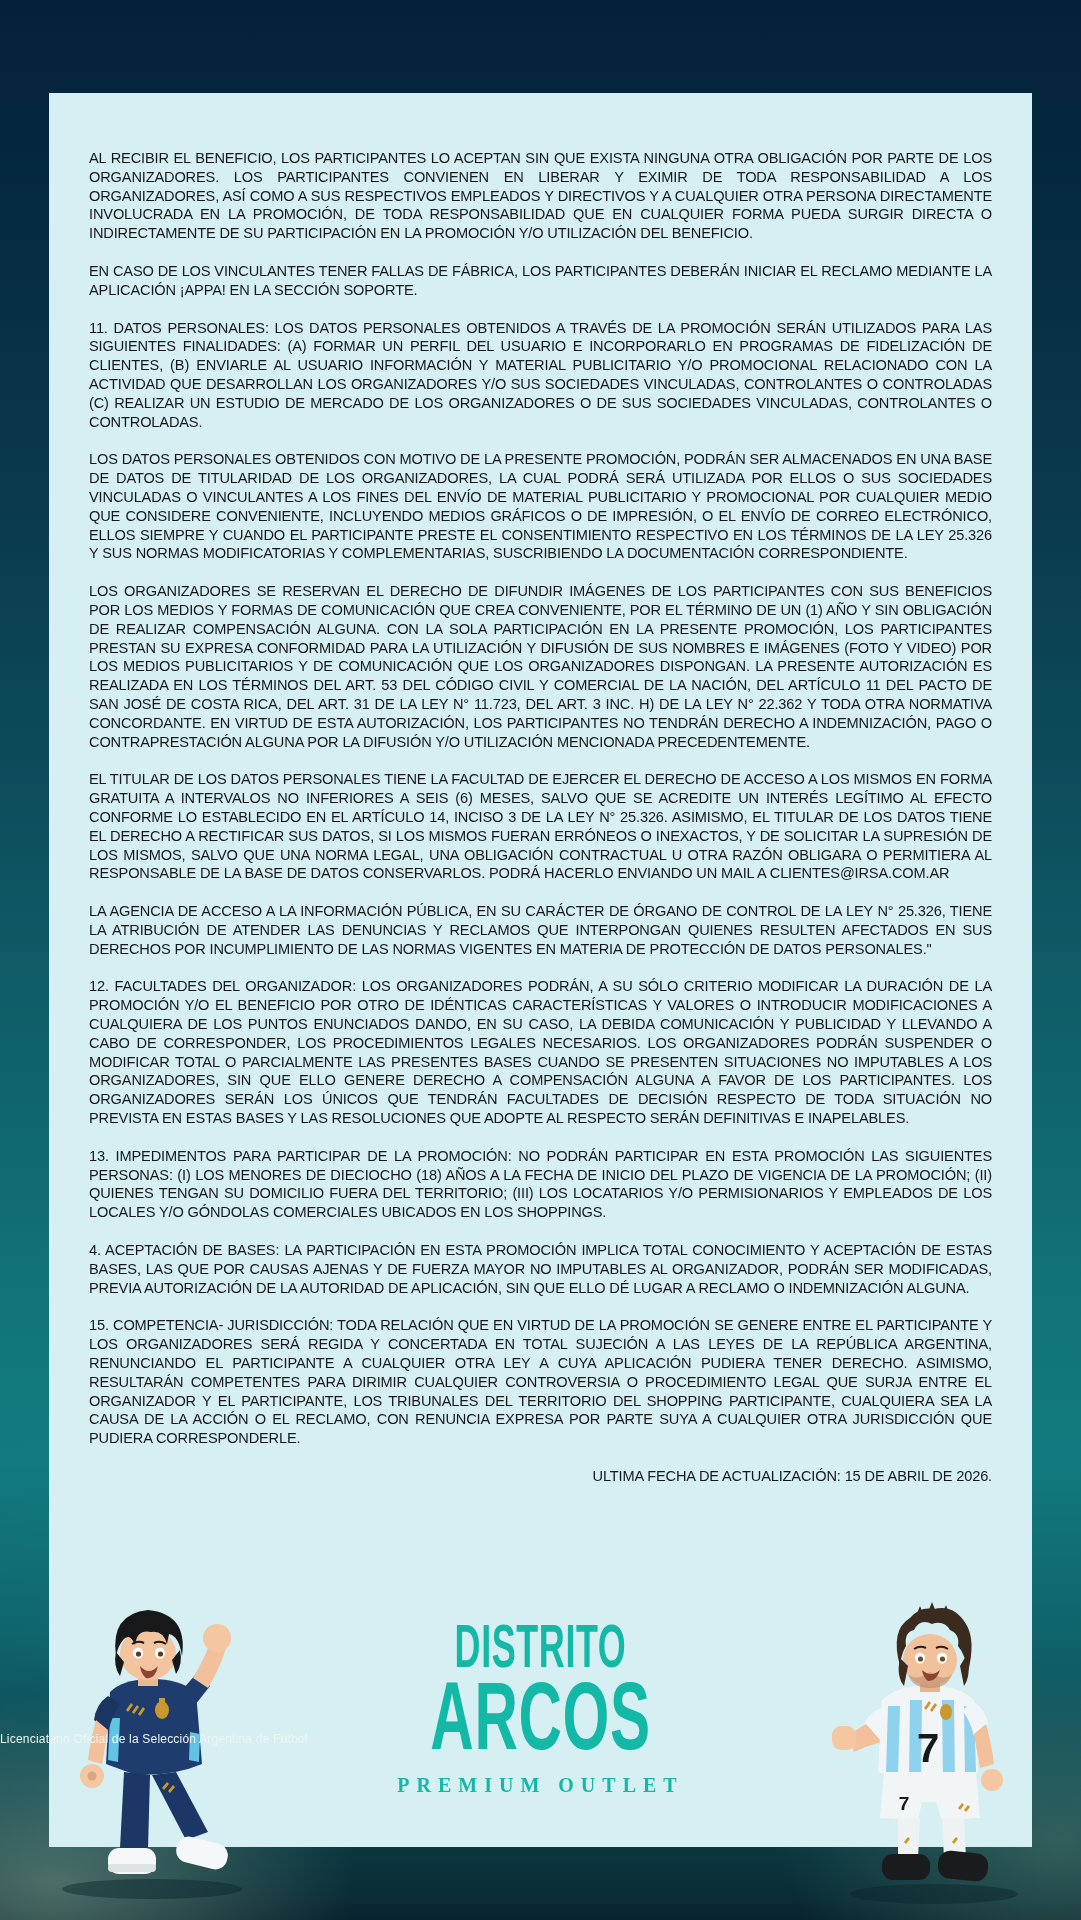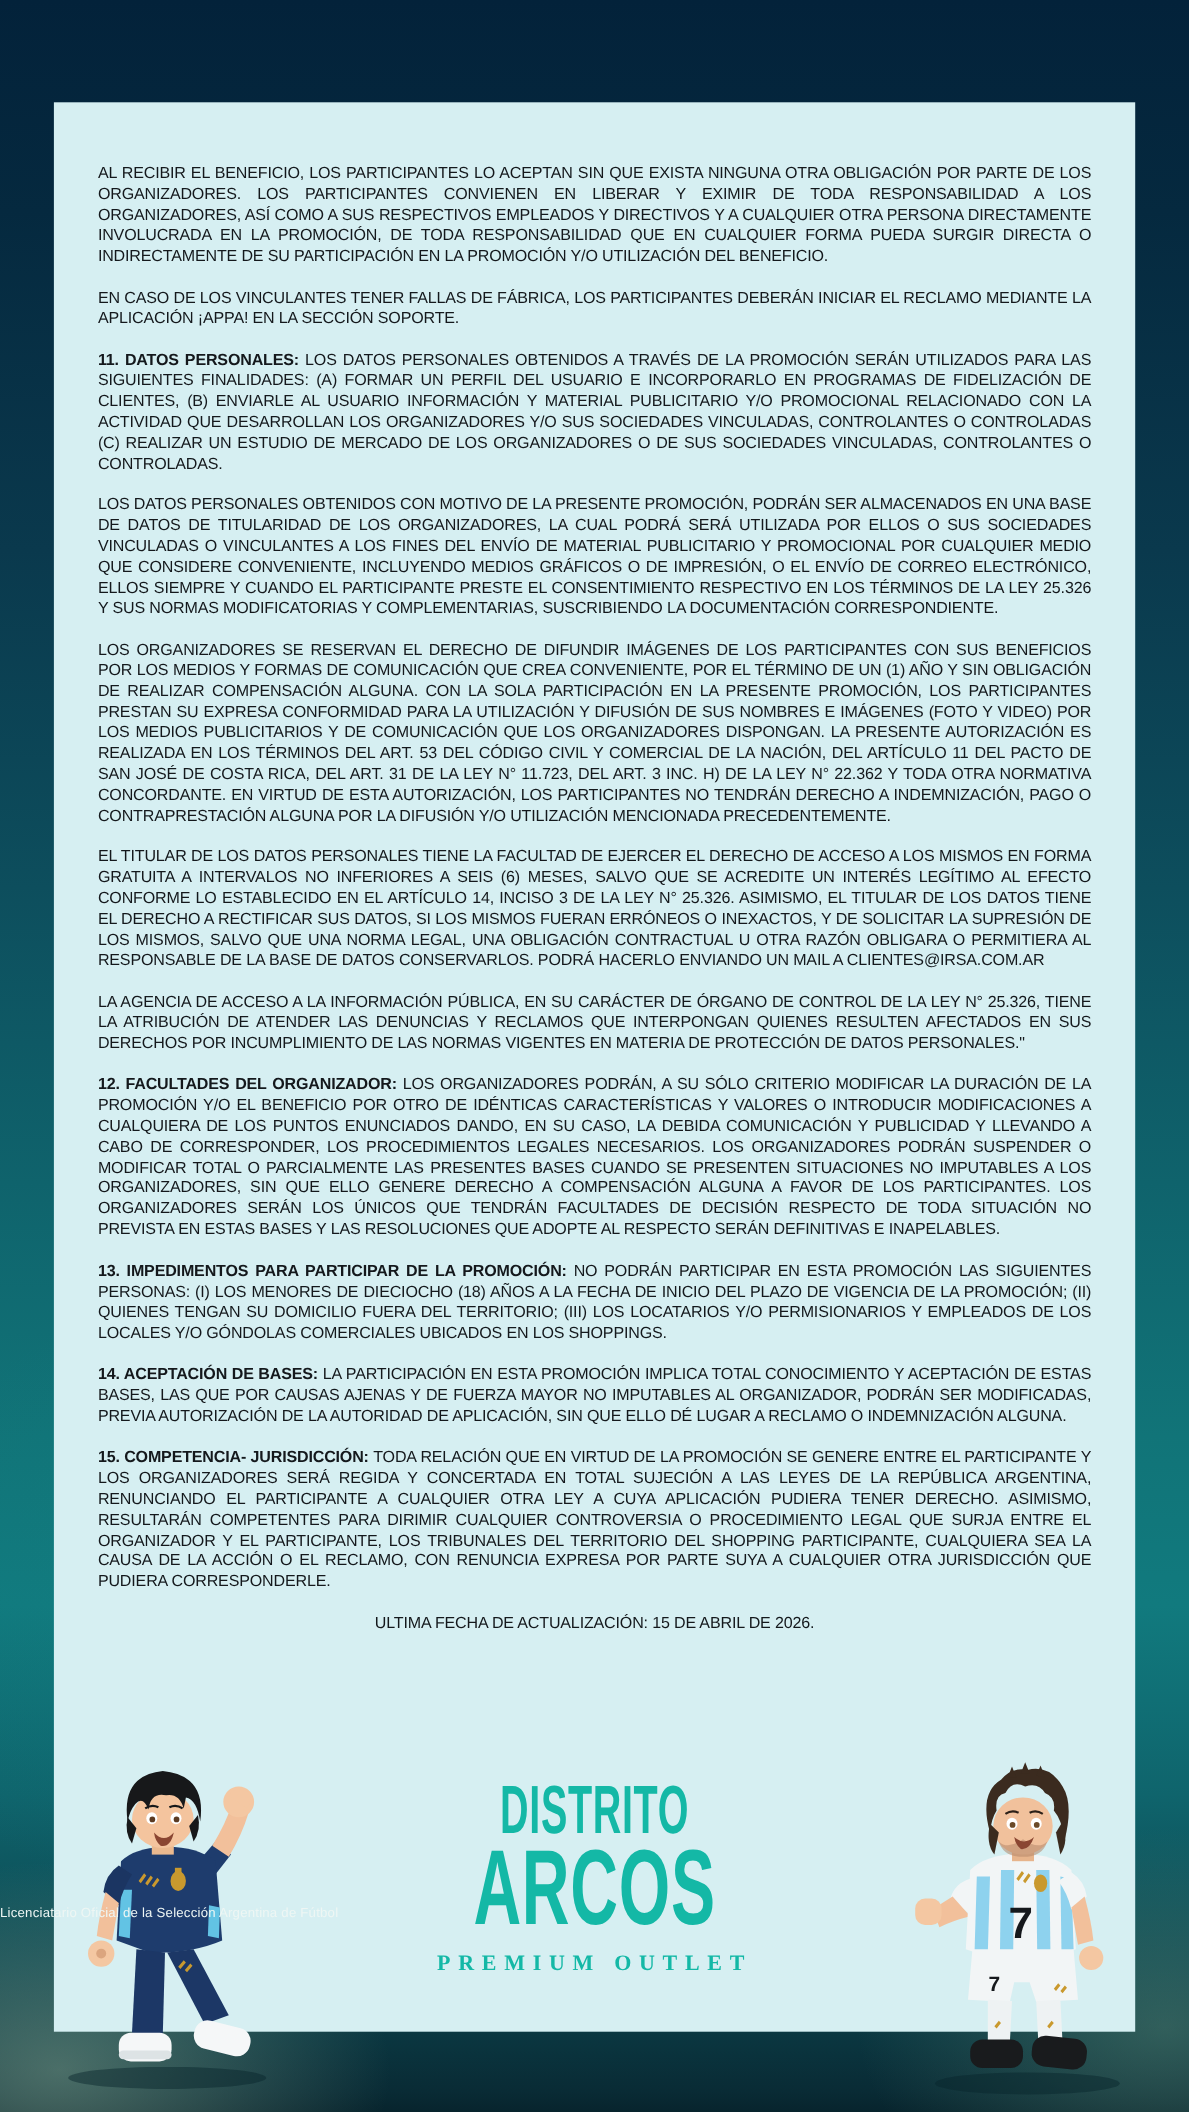--- a/index.html
+++ b/index.html
@@ -19,22 +19,22 @@
   .card{
     position:absolute;left:49px;top:93px;width:983px;height:1754px;
     background:#d6eff2;box-sizing:border-box;
     padding:56px 40px 0 40px;overflow:hidden;
   }
   .terms p{
     margin:0 0 19px 0;
     font-size:14.6px;line-height:18.8px;
     text-align:justify;color:#14181c;letter-spacing:-0.15px;
   }
-  .terms p:last-child{margin-bottom:12px;text-align:center;}
-  .terms strong{font-weight:bold;margin-top:14px;}
+  .terms p:last-child{margin-bottom:12px;text-align:right;}
+  .terms strong{font-weight:normal;margin-top:14px;}
   .logo{
     position:absolute;left:0;right:0;top:1620px;text-align:center;color:#14b8a6;
   }
   .logo-line1{
     font-size:62px;font-weight:bold;line-height:52px;letter-spacing:1px;
     transform:scaleX(0.58);transform-origin:50% 50%;white-space:nowrap;
   }
   .logo-line2{
     font-size:97px;font-weight:bold;line-height:80px;letter-spacing:1px;
     transform:scaleX(0.62);transform-origin:50% 50%;white-space:nowrap;margin-top:4px;
@@ -60,21 +60,21 @@
   <div class="terms" id="terms">
       <p>AL RECIBIR EL BENEFICIO, LOS PARTICIPANTES LO ACEPTAN SIN QUE EXISTA NINGUNA OTRA OBLIGACIÓN POR PARTE DE LOS ORGANIZADORES. LOS PARTICIPANTES CONVIENEN EN LIBERAR Y EXIMIR DE TODA RESPONSABILIDAD A LOS ORGANIZADORES, ASÍ COMO A SUS RESPECTIVOS EMPLEADOS Y DIRECTIVOS Y A CUALQUIER OTRA PERSONA DIRECTAMENTE INVOLUCRADA EN LA PROMOCIÓN, DE TODA RESPONSABILIDAD QUE EN CUALQUIER FORMA PUEDA SURGIR DIRECTA O INDIRECTAMENTE DE SU PARTICIPACIÓN EN LA PROMOCIÓN Y/O UTILIZACIÓN DEL BENEFICIO.</p>
       <p>EN CASO DE LOS VINCULANTES TENER FALLAS DE FÁBRICA, LOS PARTICIPANTES DEBERÁN INICIAR EL RECLAMO MEDIANTE LA APLICACIÓN ¡APPA! EN LA SECCIÓN SOPORTE.</p>
       <p><strong>11. DATOS PERSONALES: </strong>LOS DATOS PERSONALES OBTENIDOS A TRAVÉS DE LA PROMOCIÓN SERÁN UTILIZADOS PARA LAS SIGUIENTES FINALIDADES: (A) FORMAR UN PERFIL DEL USUARIO E INCORPORARLO EN PROGRAMAS DE FIDELIZACIÓN DE CLIENTES, (B) ENVIARLE AL USUARIO INFORMACIÓN Y MATERIAL PUBLICITARIO Y/O PROMOCIONAL RELACIONADO CON LA ACTIVIDAD QUE DESARROLLAN LOS ORGANIZADORES Y/O SUS SOCIEDADES VINCULADAS, CONTROLANTES O CONTROLADAS (C) REALIZAR UN ESTUDIO DE MERCADO DE LOS ORGANIZADORES O DE SUS SOCIEDADES VINCULADAS, CONTROLANTES O CONTROLADAS.</p>
       <p>LOS DATOS PERSONALES OBTENIDOS CON MOTIVO DE LA PRESENTE PROMOCIÓN, PODRÁN SER ALMACENADOS EN UNA BASE DE DATOS DE TITULARIDAD DE LOS ORGANIZADORES, LA CUAL PODRÁ SERÁ UTILIZADA POR ELLOS O SUS SOCIEDADES VINCULADAS O VINCULANTES A LOS FINES DEL ENVÍO DE MATERIAL PUBLICITARIO Y PROMOCIONAL POR CUALQUIER MEDIO QUE CONSIDERE CONVENIENTE, INCLUYENDO MEDIOS GRÁFICOS O DE IMPRESIÓN, O EL ENVÍO DE CORREO ELECTRÓNICO, ELLOS SIEMPRE Y CUANDO EL PARTICIPANTE PRESTE EL CONSENTIMIENTO RESPECTIVO EN LOS TÉRMINOS DE LA LEY 25.326 Y SUS NORMAS MODIFICATORIAS Y COMPLEMENTARIAS, SUSCRIBIENDO LA DOCUMENTACIÓN CORRESPONDIENTE.</p>
       <p>LOS ORGANIZADORES SE RESERVAN EL DERECHO DE DIFUNDIR IMÁGENES DE LOS PARTICIPANTES CON SUS BENEFICIOS POR LOS MEDIOS Y FORMAS DE COMUNICACIÓN QUE CREA CONVENIENTE, POR EL TÉRMINO DE UN (1) AÑO Y SIN OBLIGACIÓN DE REALIZAR COMPENSACIÓN ALGUNA. CON LA SOLA PARTICIPACIÓN EN LA PRESENTE PROMOCIÓN, LOS PARTICIPANTES PRESTAN SU EXPRESA CONFORMIDAD PARA LA UTILIZACIÓN Y DIFUSIÓN DE SUS NOMBRES E IMÁGENES (FOTO Y VIDEO) POR LOS MEDIOS PUBLICITARIOS Y DE COMUNICACIÓN QUE LOS ORGANIZADORES DISPONGAN. LA PRESENTE AUTORIZACIÓN ES REALIZADA EN LOS TÉRMINOS DEL ART. 53 DEL CÓDIGO CIVIL Y COMERCIAL DE LA NACIÓN, DEL ARTÍCULO 11 DEL PACTO DE SAN JOSÉ DE COSTA RICA, DEL ART. 31 DE LA LEY N° 11.723, DEL ART. 3 INC. H) DE LA LEY N° 22.362 Y TODA OTRA NORMATIVA CONCORDANTE. EN VIRTUD DE ESTA AUTORIZACIÓN, LOS PARTICIPANTES NO TENDRÁN DERECHO A INDEMNIZACIÓN, PAGO O CONTRAPRESTACIÓN ALGUNA POR LA DIFUSIÓN Y/O UTILIZACIÓN MENCIONADA PRECEDENTEMENTE.</p>
       <p>EL TITULAR DE LOS DATOS PERSONALES TIENE LA FACULTAD DE EJERCER EL DERECHO DE ACCESO A LOS MISMOS EN FORMA GRATUITA A INTERVALOS NO INFERIORES A SEIS (6) MESES, SALVO QUE SE ACREDITE UN INTERÉS LEGÍTIMO AL EFECTO CONFORME LO ESTABLECIDO EN EL ARTÍCULO 14, INCISO 3 DE LA LEY N° 25.326. ASIMISMO, EL TITULAR DE LOS DATOS TIENE EL DERECHO A RECTIFICAR SUS DATOS, SI LOS MISMOS FUERAN ERRÓNEOS O INEXACTOS, Y DE SOLICITAR LA SUPRESIÓN DE LOS MISMOS, SALVO QUE UNA NORMA LEGAL, UNA OBLIGACIÓN CONTRACTUAL U OTRA RAZÓN OBLIGARA O PERMITIERA AL RESPONSABLE DE LA BASE DE DATOS CONSERVARLOS. PODRÁ HACERLO ENVIANDO UN MAIL A CLIENTES@IRSA.COM.AR</p>
       <p>LA AGENCIA DE ACCESO A LA INFORMACIÓN PÚBLICA, EN SU CARÁCTER DE ÓRGANO DE CONTROL DE LA LEY N° 25.326, TIENE LA ATRIBUCIÓN DE ATENDER LAS DENUNCIAS Y RECLAMOS QUE INTERPONGAN QUIENES RESULTEN AFECTADOS EN SUS DERECHOS POR INCUMPLIMIENTO DE LAS NORMAS VIGENTES EN MATERIA DE PROTECCIÓN DE DATOS PERSONALES."</p>
       <p><strong>12. FACULTADES DEL ORGANIZADOR: </strong>LOS ORGANIZADORES PODRÁN, A SU SÓLO CRITERIO MODIFICAR LA DURACIÓN DE LA PROMOCIÓN Y/O EL BENEFICIO POR OTRO DE IDÉNTICAS CARACTERÍSTICAS Y VALORES O INTRODUCIR MODIFICACIONES A CUALQUIERA DE LOS PUNTOS ENUNCIADOS DANDO, EN SU CASO, LA DEBIDA COMUNICACIÓN Y PUBLICIDAD Y LLEVANDO A CABO DE CORRESPONDER, LOS PROCEDIMIENTOS LEGALES NECESARIOS. LOS ORGANIZADORES PODRÁN SUSPENDER O MODIFICAR TOTAL O PARCIALMENTE LAS PRESENTES BASES CUANDO SE PRESENTEN SITUACIONES NO IMPUTABLES A LOS ORGANIZADORES, SIN QUE ELLO GENERE DERECHO A COMPENSACIÓN ALGUNA A FAVOR DE LOS PARTICIPANTES. LOS ORGANIZADORES SERÁN LOS ÚNICOS QUE TENDRÁN FACULTADES DE DECISIÓN RESPECTO DE TODA SITUACIÓN NO PREVISTA EN ESTAS BASES Y LAS RESOLUCIONES QUE ADOPTE AL RESPECTO SERÁN DEFINITIVAS E INAPELABLES.</p>
       <p><strong>13. IMPEDIMENTOS PARA PARTICIPAR DE LA PROMOCIÓN: </strong>NO PODRÁN PARTICIPAR EN ESTA PROMOCIÓN LAS SIGUIENTES PERSONAS: (I) LOS MENORES DE DIECIOCHO (18) AÑOS A LA FECHA DE INICIO DEL PLAZO DE VIGENCIA DE LA PROMOCIÓN; (II) QUIENES TENGAN SU DOMICILIO FUERA DEL TERRITORIO; (III) LOS LOCATARIOS Y/O PERMISIONARIOS Y EMPLEADOS DE LOS LOCALES Y/O GÓNDOLAS COMERCIALES UBICADOS EN LOS SHOPPINGS.</p>
-      <p><strong>14. ACEPTACIÓN DE BASES: </strong>LA PARTICIPACIÓN EN ESTA PROMOCIÓN IMPLICA TOTAL CONOCIMIENTO Y ACEPTACIÓN DE ESTAS BASES, LAS QUE POR CAUSAS AJENAS Y DE FUERZA MAYOR NO IMPUTABLES AL ORGANIZADOR, PODRÁN SER MODIFICADAS, PREVIA AUTORIZACIÓN DE LA AUTORIDAD DE APLICACIÓN, SIN QUE ELLO DÉ LUGAR A RECLAMO O INDEMNIZACIÓN ALGUNA.</p>
+      <p><strong>4. ACEPTACIÓN DE BASES: </strong>LA PARTICIPACIÓN EN ESTA PROMOCIÓN IMPLICA TOTAL CONOCIMIENTO Y ACEPTACIÓN DE ESTAS BASES, LAS QUE POR CAUSAS AJENAS Y DE FUERZA MAYOR NO IMPUTABLES AL ORGANIZADOR, PODRÁN SER MODIFICADAS, PREVIA AUTORIZACIÓN DE LA AUTORIDAD DE APLICACIÓN, SIN QUE ELLO DÉ LUGAR A RECLAMO O INDEMNIZACIÓN ALGUNA.</p>
       <p><strong>15. COMPETENCIA- JURISDICCIÓN: </strong>TODA RELACIÓN QUE EN VIRTUD DE LA PROMOCIÓN SE GENERE ENTRE EL PARTICIPANTE Y LOS ORGANIZADORES SERÁ REGIDA Y CONCERTADA EN TOTAL SUJECIÓN A LAS LEYES DE LA REPÚBLICA ARGENTINA, RENUNCIANDO EL PARTICIPANTE A CUALQUIER OTRA LEY A CUYA APLICACIÓN PUDIERA TENER DERECHO. ASIMISMO, RESULTARÁN COMPETENTES PARA DIRIMIR CUALQUIER CONTROVERSIA O PROCEDIMIENTO LEGAL QUE SURJA ENTRE EL ORGANIZADOR Y EL PARTICIPANTE, LOS TRIBUNALES DEL TERRITORIO DEL SHOPPING PARTICIPANTE, CUALQUIERA SEA LA CAUSA DE LA ACCIÓN O EL RECLAMO, CON RENUNCIA EXPRESA POR PARTE SUYA A CUALQUIER OTRA JURISDICCIÓN QUE PUDIERA CORRESPONDERLE.</p>
       <p>ULTIMA FECHA DE ACTUALIZACIÓN: 15 DE ABRIL DE 2026.</p>
     </div>
 </section>
 
 <svg class="fig fig-left" viewBox="0 0 220 312" aria-hidden="true">
   <ellipse cx="102" cy="297" rx="90" ry="10" fill="#06232b" opacity="0.45"></ellipse>
 
   <g>
     <path d="M120,112 L146,82 L160,94 L138,122 Z" fill="#1e3c6d"></path>

